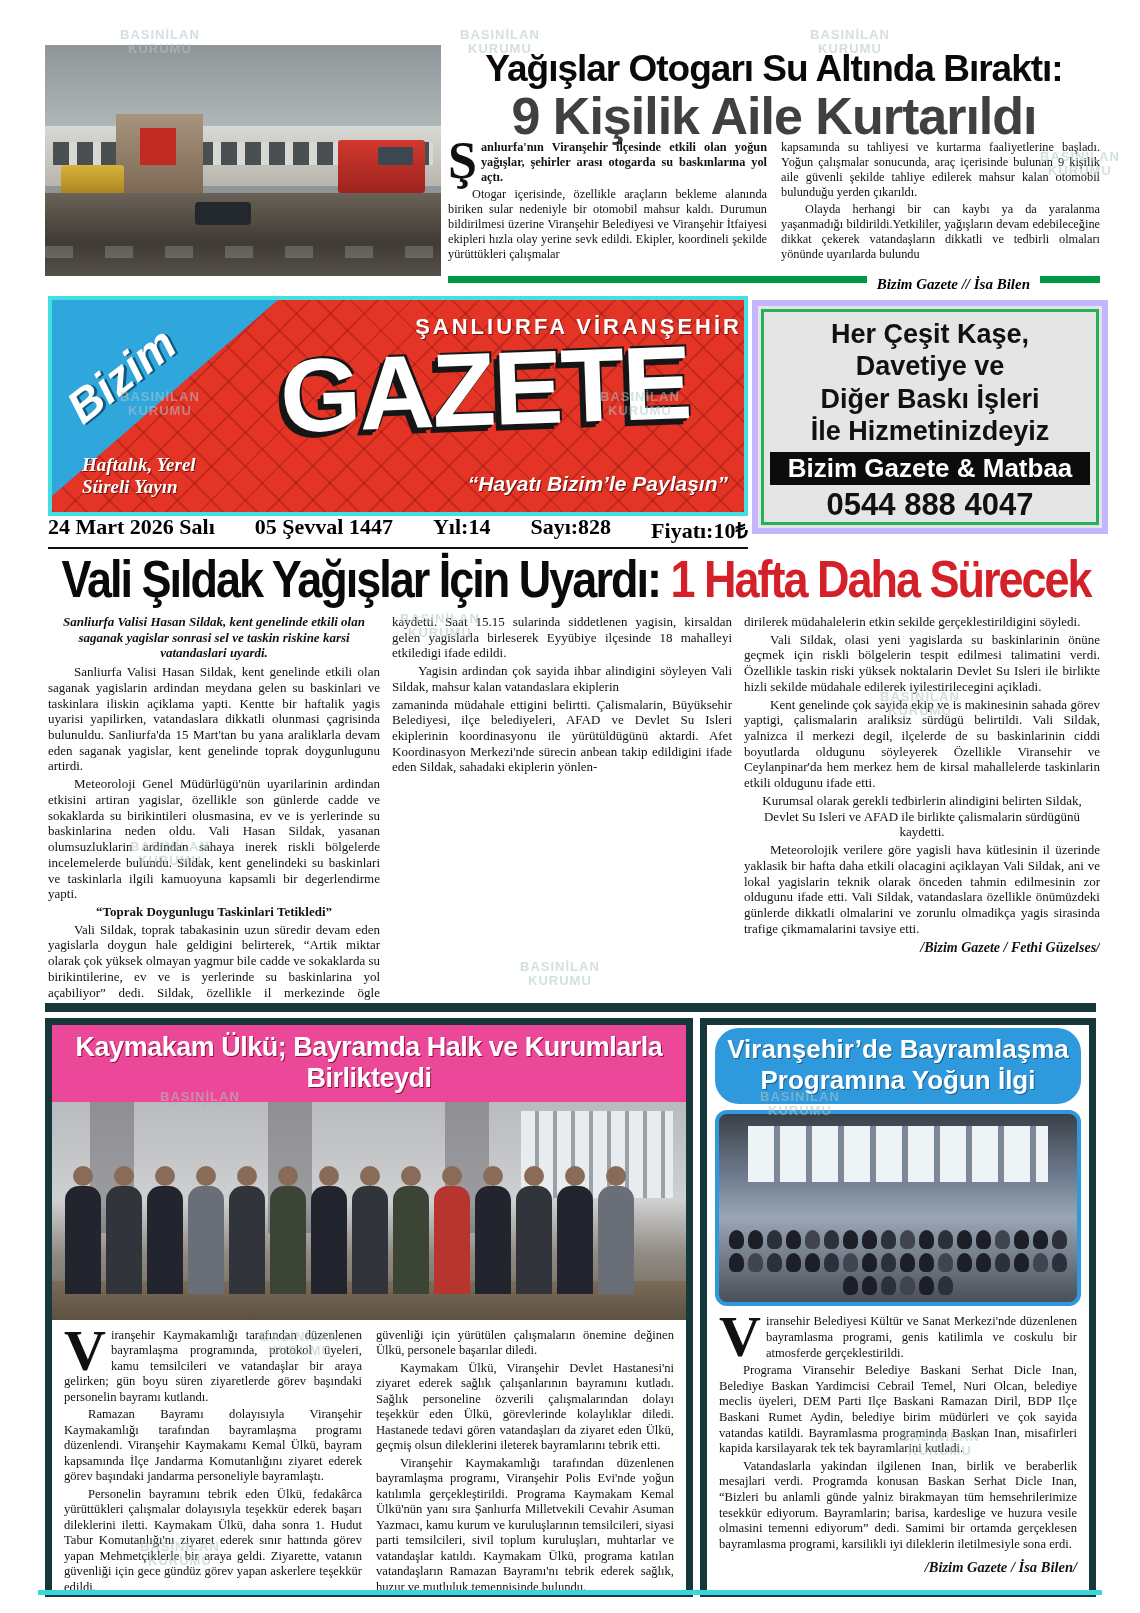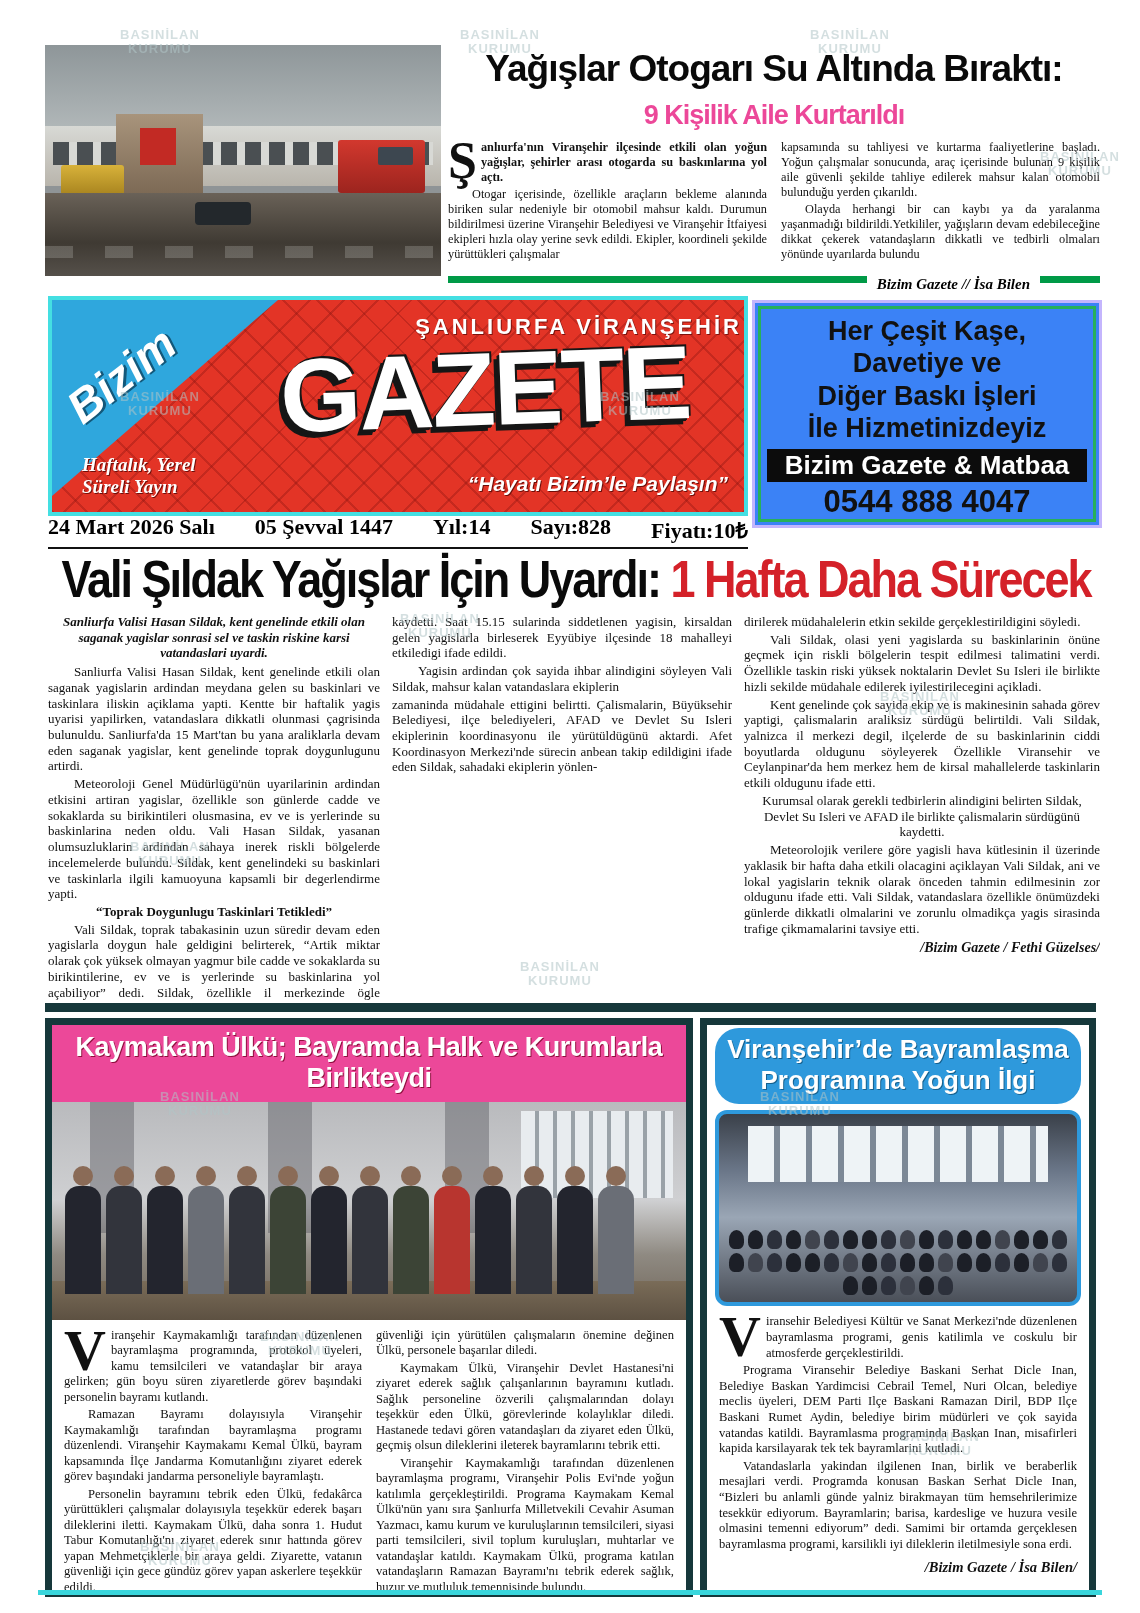--- a/index.html
+++ b/index.html
@@ -31,21 +31,21 @@
           background:linear-gradient(#d8b23a,#a8841f);}
   .tp-water{position:absolute;left:0;bottom:0;width:100%;height:36%;
           background:linear-gradient(#6a6258,#3f3a33 60%,#55504a);}
   .tp-reflect{position:absolute;left:0;bottom:8%;width:100%;height:5%;
           background:repeating-linear-gradient(90deg,rgba(200,200,195,.25) 0 28px,transparent 28px 60px);}
   .tp-car{position:absolute;left:38%;bottom:22%;width:14%;height:10%;border-radius:4px;background:#23282c;}
 
   .top-hl{left:448px;top:50px;width:652px;text-align:center;
           font-family:"Liberation Sans",sans-serif;font-weight:800;line-height:1.05;}
   .top-hl .l1{font-size:37px;color:#0a0a0a;letter-spacing:-1px;}
-  .top-hl .l2{font-size:27px;color:#ec4899;letter-spacing:-1px;margin-top:12px;}
+  .top-hl .l2{font-size:52px;color:#404040;letter-spacing:-1px;margin-top:0;}
 
   .top-cols{left:448px;top:140px;width:652px;height:134px;display:flex;gap:14px;overflow:hidden;}
   .top-cols .col{flex:1;font-size:12.3px;line-height:1.22;text-align:justify;color:#111;}
   .top-cols p{margin:0 0 2px 0;text-indent:24px;}
   .top-cols p.noind{text-indent:0;}
   .lead-bold{font-weight:bold;}
   .dropcap{float:left;font-size:52px;line-height:.82;font-weight:bold;padding-right:4px;font-family:"Liberation Serif",serif;}
 
   .top-byline{left:448px;top:276px;width:652px;display:flex;align-items:flex-start;gap:10px;}
   .gbar{height:7px;background:#009a47;flex:1;}
@@ -70,21 +70,21 @@
   .mh-title{position:absolute;left:178px;top:30px;width:510px;text-align:center;
           font-family:"Liberation Sans",sans-serif;font-weight:800;font-size:104px;color:#fff;
           letter-spacing:-2px;transform:rotate(-2deg);
           text-shadow:-3px 3px 0 #161616,-6px 6px 0 #161616,2px -2px 0 #161616,-2px 2px 0 #161616;}
   .mh-period{position:absolute;left:30px;bottom:14px;font-style:italic;font-weight:bold;
           font-size:19px;color:#fff;line-height:1.15;text-shadow:1px 1px 0 #6e0e09;}
   .mh-slogan{position:absolute;right:16px;bottom:16px;font-style:italic;font-weight:bold;
           font-family:"Liberation Sans",sans-serif;font-size:21px;color:#fff;text-shadow:1px 1px 0 #6e0e09;}
 
   
-  .adbox{left:752px;top:300px;width:344px;height:222px;border:3px solid #c4b5fd;background:#3b82f6;}
+  .adbox{left:752px;top:300px;width:344px;height:222px;border:6px solid #c4b5fd;background:#e5e5e5;}
   .adbox-inner{position:absolute;inset:3px;border:3px solid #27b05a;padding:6px 4px 4px 4px;
           text-align:center;font-family:"Liberation Sans",sans-serif;}
   .ad-line{font-weight:800;font-size:27px;color:#111;line-height:1.2;}
   .ad-bar{background:#0c0c0c;color:#fff;font-weight:800;font-size:26px;margin:4px 2px 2px 2px;padding:1px 0;}
   .ad-phone{font-weight:800;font-size:31px;color:#111;}
 
   
   .datebar{left:48px;top:514px;width:700px;display:flex;justify-content:space-between;
           font-weight:bold;font-size:22px;border-bottom:2.5px solid #111;padding-bottom:3px;}
 

